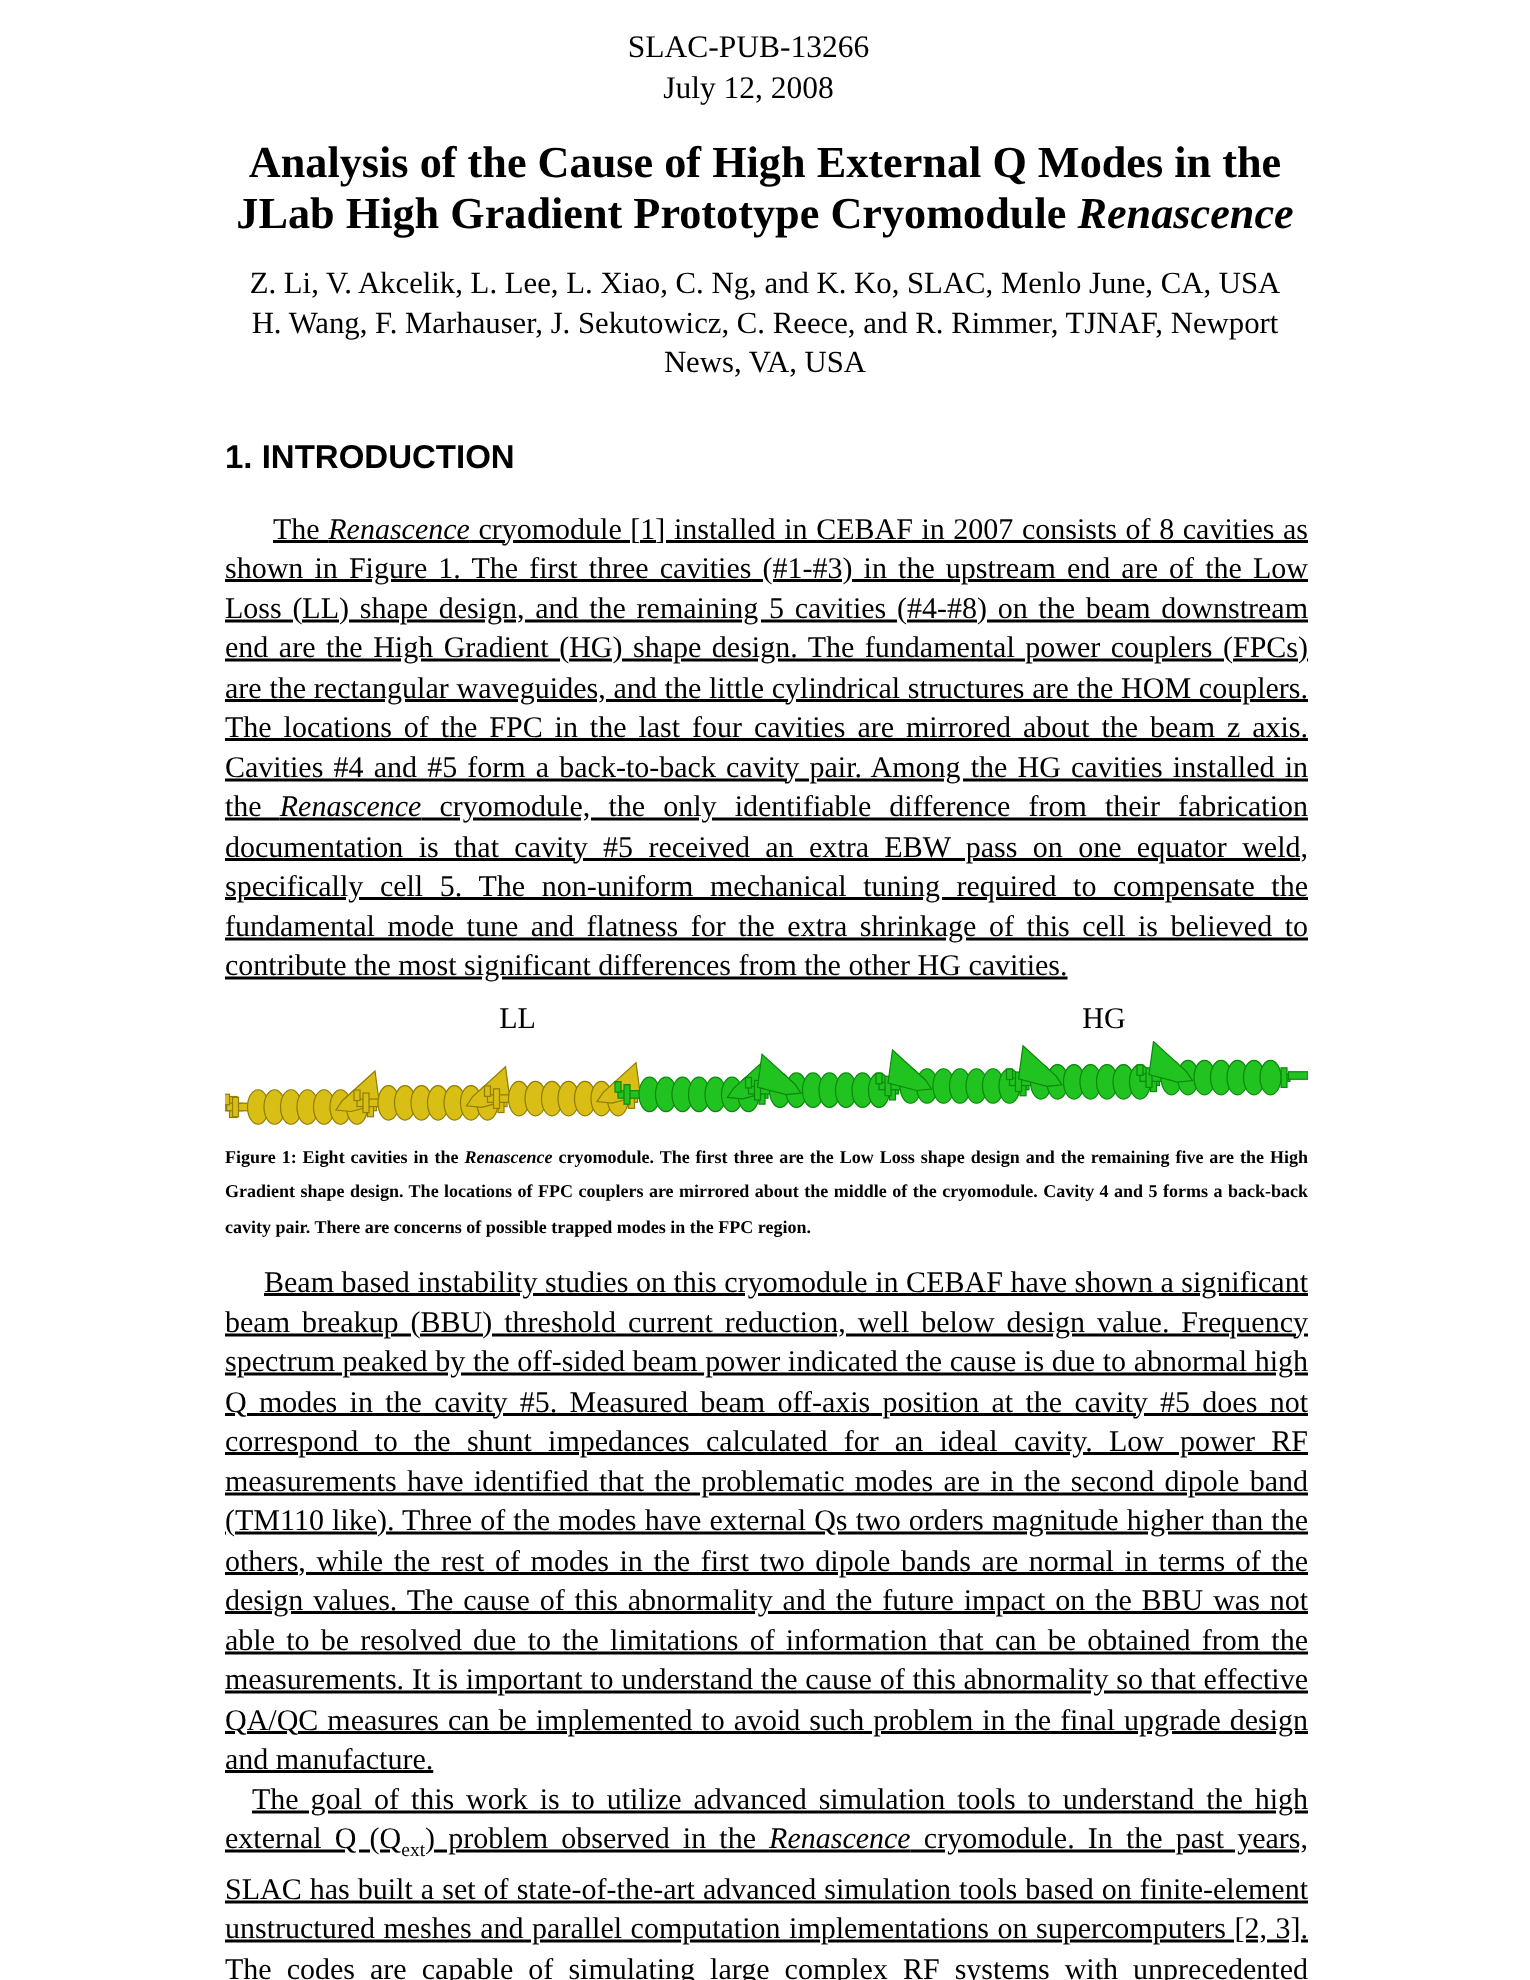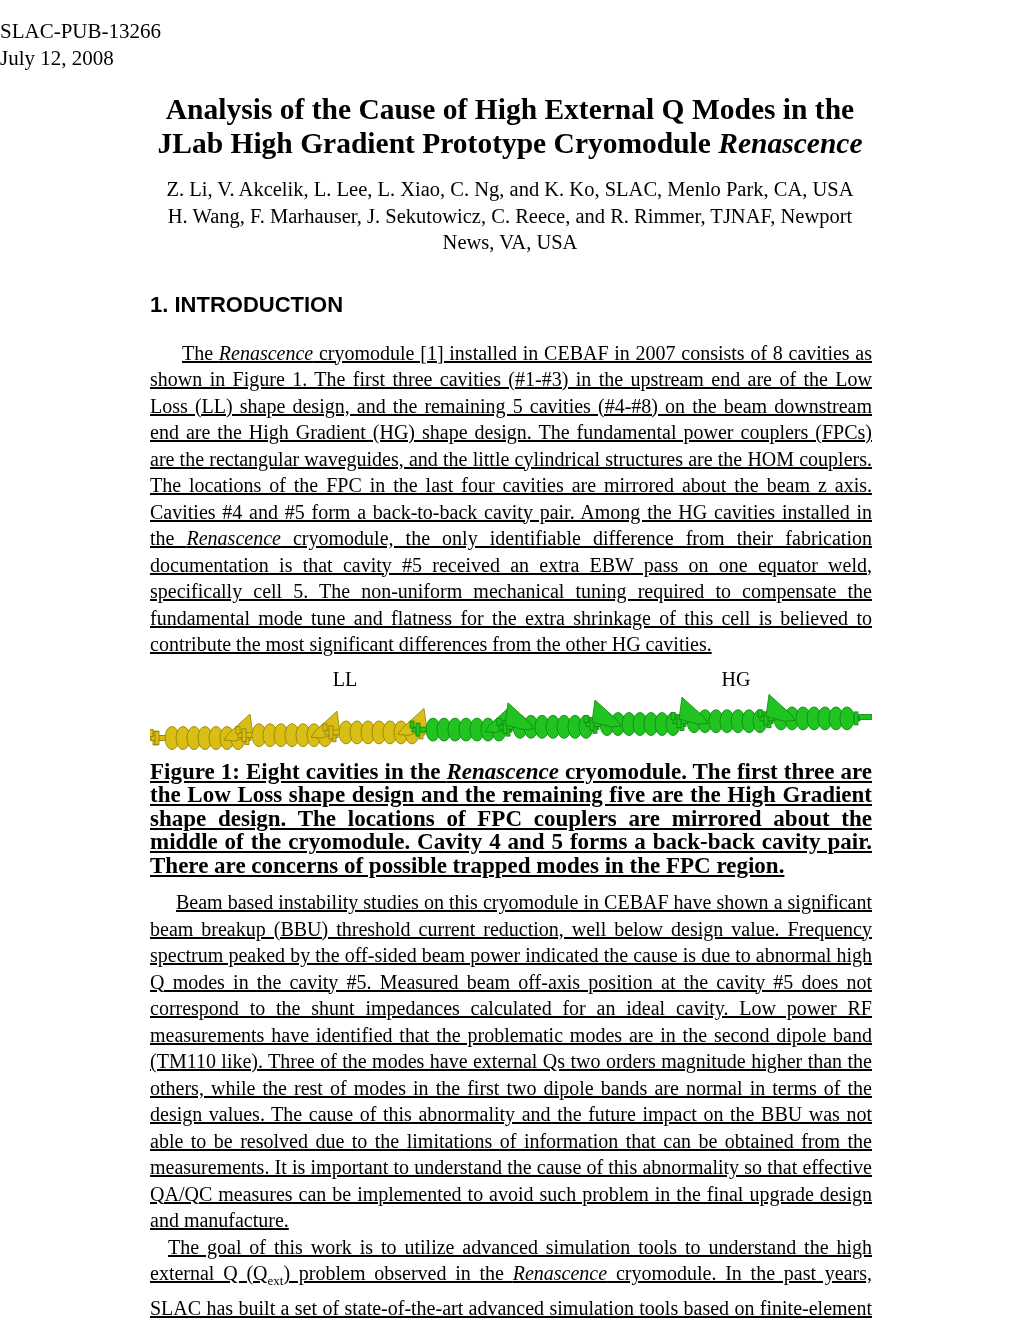--- a/index.html
+++ b/index.html
@@ -8,21 +8,21 @@
     background: #ffffff;
     overflow: hidden;
     font-family: "Liberation Serif", serif;
     color: #000;
   }
   .page { position: relative; width: 1020px; height: 1320px; }
 
   .pub-header {
     padding-top: 18px;
     padding-right: 22px;
-    text-align: left;
+    text-align: center;
     font-size: 21px;
     line-height: 27px;
   }
 
   .paper-title {
     margin: 20px auto 16px auto;
     width: 760px;
     text-align: center;
     font-size: 29.5px;
     font-weight: bold;
@@ -72,43 +72,42 @@
   .fig-label { position: absolute; top: 0; transform: translateX(-50%); }
   .fig-label.ll { left: 195px; }
   .fig-label.hg { left: 557px; margin-left: 29px; }
 
   .cavity-svg { display: block; }
   .cav-ll { fill: var(--ll-fill, #d9be16); stroke: var(--ll-stroke, #8f7d00); stroke-width: 0.8; }
   .cav-hg { fill: var(--hg-fill, #21c321); stroke: var(--hg-stroke, #0b870b); stroke-width: 0.8; }
 
   .figure-caption {
     margin-top: 6px;
-    font-size: 23px;
+    font-size: 12px;
     font-weight: bold;
     line-height: 23.5px;
     text-align: justify;
-    text-decoration: underline;
   }
 
   sub { font-size: 0.65em; }
 </style>
 </head>
 <body>
 
 <div class="page">
 
   <div class="pub-header">
     <div>SLAC-PUB-13266</div>
     <div>July 12, 2008</div>
   </div>
 
   <h1 class="paper-title"><span>Analysis of the Cause of High External Q Modes in the
 JLab High Gradient Prototype Cryomodule </span><span style="font-style: italic;">Renascence</span></h1>
 
-  <div class="authors">Z. Li, V. Akcelik, L. Lee, L. Xiao, C. Ng, and K. Ko, SLAC, Menlo Park, CA, USA
+  <div class="authors">Z. Li, V. Akcelik, L. Lee, L. Xiao, C. Ng, and K. Ko, SLAC, Menlo June, CA, USA
 H. Wang, F. Marhauser, J. Sekutowicz, C. Reece, and R. Rimmer, TJNAF, Newport
 News, VA, USA</div>
 
   <div class="content">
 
     <div class="section-heading">1. INTRODUCTION</div>
 
     <p class="body-par p1"><span>The </span><span style="font-style: italic;">Renascence</span><span> cryomodule [1] installed in CEBAF in 2007 consists of 8 cavities as shown in Figure 1. The first three cavities (#1-#3) in the upstream end are of the Low Loss (LL) shape design, and the remaining 5 cavities (#4-#8) on the beam downstream end are the High Gradient (HG) shape design. The fundamental power couplers (FPCs) are the rectangular waveguides, and the little cylindrical structures are the HOM couplers. The locations of the FPC in the last four cavities are mirrored about the beam z axis. Cavities #4 and #5 form a back-to-back cavity pair. Among the HG cavities installed in the </span><span style="font-style: italic;">Renascence</span><span> cryomodule, the only identifiable difference from their fabrication documentation is that cavity #5 received an extra EBW pass on one equator weld, specifically cell 5. The non-uniform mechanical tuning required to compensate the fundamental mode tune and flatness for the extra shrinkage of this cell is believed to contribute the most significant differences from the other HG cavities.</span></p>
 
     <div class="figure-block">

